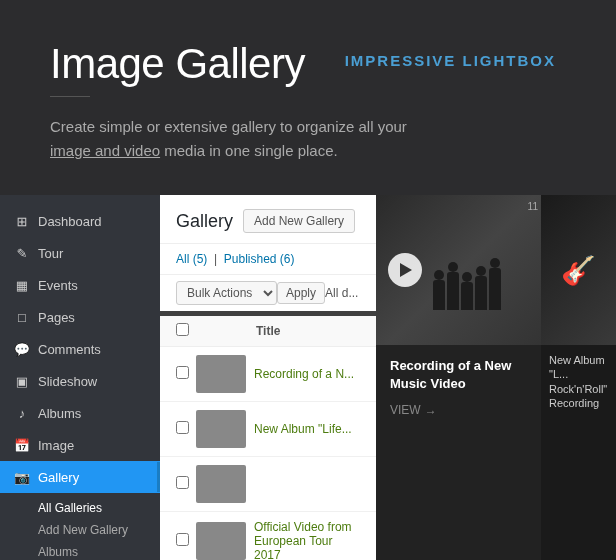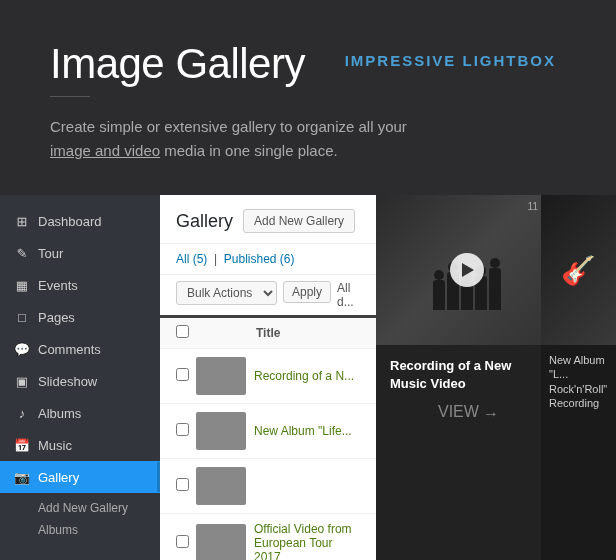--- a/index.html
+++ b/index.html
@@ -144,24 +144,24 @@
       font-size: 12px;
       color: #555;
       border-bottom: 1px solid #eee;
     }
     .gallery-filter a {
       color: #0073aa;
       text-decoration: none;
     }
     .bulk-actions-row {
       display: flex;
-      align-items: flex-start;
+      align-items: center;
       padding: 6px 16px;
-      gap: 6px;
-      border-bottom: 3px solid #404040;
+      gap: 0;
+      border-bottom: 5px solid #404040;
     }
     .bulk-select {
       background: #f7f7f7;
       border: 1px solid #ccc;
       border-radius: 3px;
       padding: 3px 6px;
       font-size: 12px;
       color: #555;
       cursor: pointer;
     }
@@ -240,21 +240,20 @@
       background: #222;
       overflow: hidden;
     }
     .featured-card-img {
       width: 100%;
       height: 150px;
       background: linear-gradient(135deg, #2a2a2a 0%, #444 50%, #333 100%);
       position: relative;
       display: flex;
       align-items: center;
-      justify-content: center;
       padding-left: 12px;
     }
     .play-btn {
       width: 34px;
       height: 34px;
       background: rgba(255,255,255,0.85);
       border-radius: 50%;
       display: flex;
       align-items: center;
       justify-content: center;
@@ -278,26 +277,25 @@
       padding: 12px 14px;
     }
     .featured-card-title {
       font-size: 13px;
       font-weight: 600;
       color: #fff;
       line-height: 1.4;
       margin-bottom: 10px;
     }
     .view-link {
-      font-size: 16px;
+      font-size: 12px;
       color: #888;
       display: flex;
       align-items: center;
       gap: 4px;
-      margin-left: 48px;
     }
 
     
     .second-card {
       position: absolute;
       right: 0;
       top: 0;
       width: 75px;
       height: 100%;
       background: #1a1a1a;
@@ -400,27 +398,28 @@
     <div class="sidebar-item">
       <span class="icon">▣</span>
       <span>Slideshow</span>
     </div>
     <div class="sidebar-item">
       <span class="icon">♪</span>
       <span>Albums</span>
     </div>
     <div class="sidebar-item">
       <span class="icon">📅</span>
-      <span>Music</span>
+      <span>Image</span>
     </div>
     <div class="sidebar-item active" style="position:relative;">
       <span class="icon">📷</span>
       <span>Gallery</span>
     </div>
     <div class="sidebar-sub">
+      <div class="sidebar-sub-item active">All Galleries</div>
       <div class="sidebar-sub-item">Add New Gallery</div>
       <div class="sidebar-sub-item">Albums</div>
     </div>
 
   </div>
 
   <div class="gallery-panel">
     <div class="gallery-header">
       <span class="gallery-title">Gallery</span>
       <button class="add-new-btn">Add New Gallery</button>

